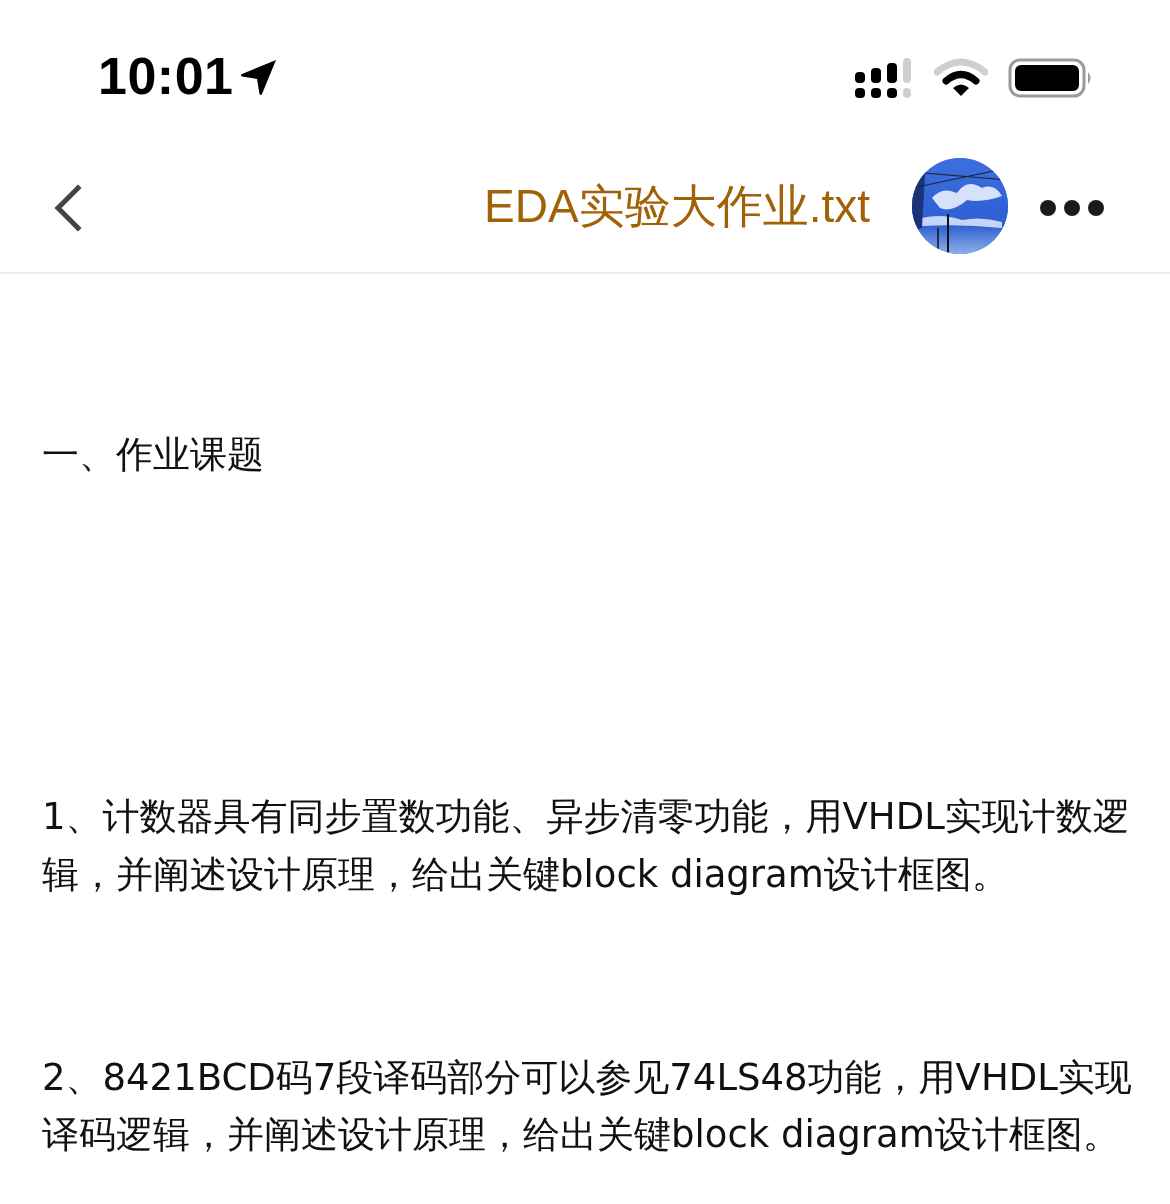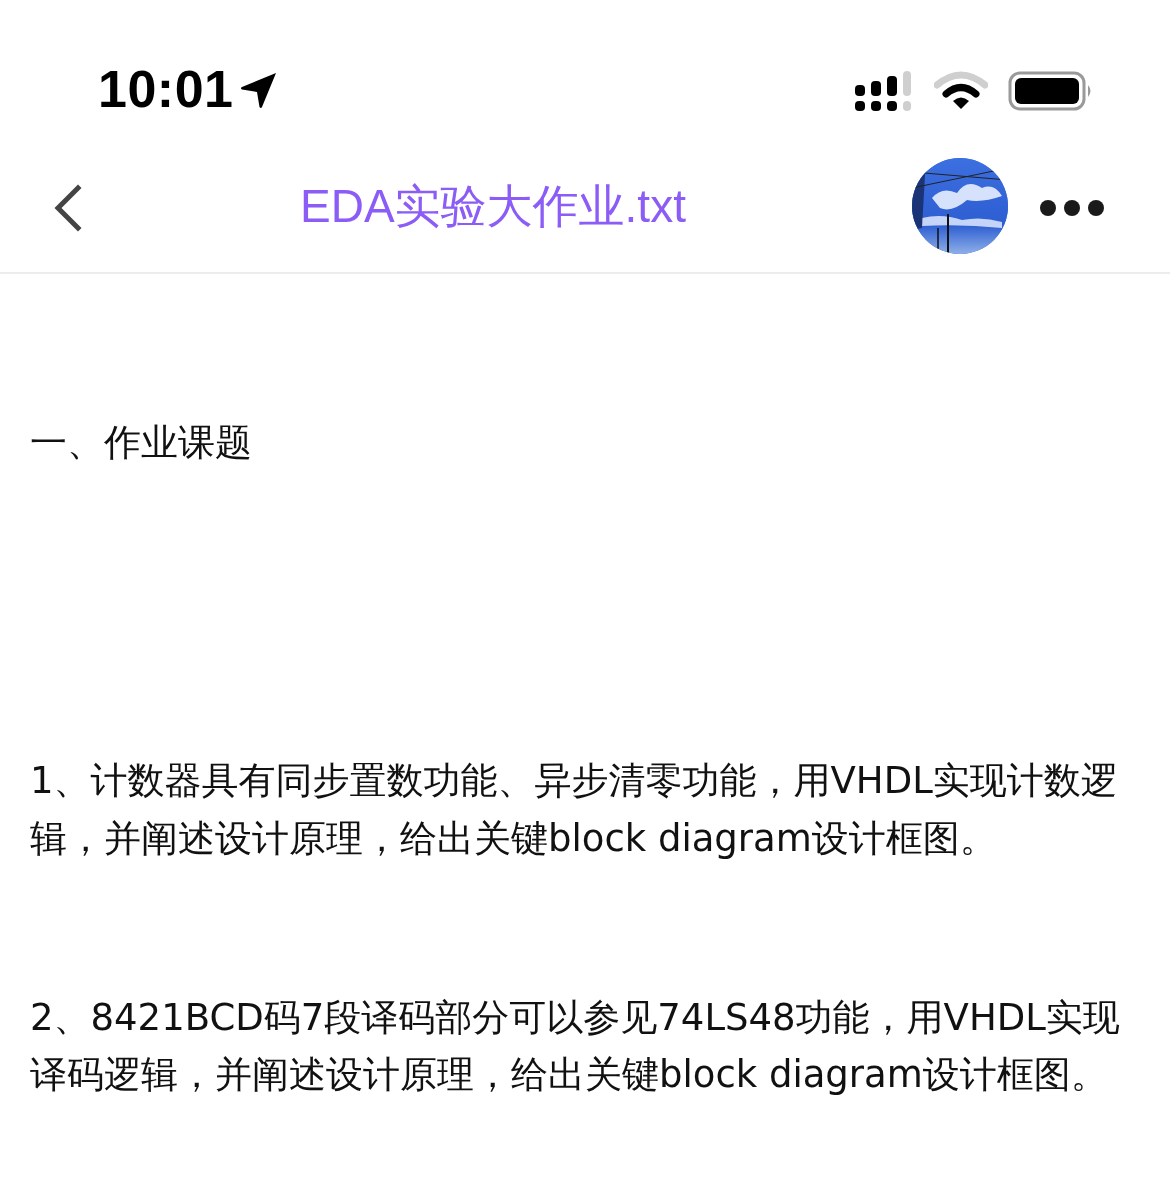--- a/index.html
+++ b/index.html
@@ -6,21 +6,21 @@
     html, body {
       width: 1170px;
       height: 1204px;
       overflow: hidden;
       background: #ffffff;
       color: #000000;
       font-family: "DejaVu Sans", "Liberation Sans", sans-serif;
     }
     .status-bar {
       position: absolute;
-      left: 0; top: 13px;
+      left: 0; top: 0;
       width: 1170px; height: 140px;
     }
     .status-time {
       position: absolute;
       left: 98px; top: 44px;
       font-family: "Liberation Sans", "DejaVu Sans", sans-serif;
       font-size: 52px;
       font-weight: 700;
       letter-spacing: 0.5px;
       line-height: 64px;
@@ -55,26 +55,26 @@
     .back-button {
       position: absolute;
       left: 40px; top: 30px;
       width: 60px; height: 70px;
       cursor: pointer;
     }
     .nav-title {
       position: absolute;
       left: 300px; top: 36px;
       width: 570px;
-      text-align: left;
+      text-align: right;
       font-family: "Liberation Sans", "DejaVu Sans", sans-serif;
       font-size: 46px;
       font-weight: 500;
       line-height: 60px;
-      color: #8b5cf6;
+      color: #a16207;
     }
     .avatar {
       position: absolute;
       left: 912px; top: 18px;
       width: 96px; height: 96px;
       border-radius: 50%;
       overflow: hidden;
       background: radial-gradient(circle at 60% 40%, #cfe0ff 0%, #6f9cf0 25%, #2f62d6 55%, #1a3f9c 100%);
       cursor: pointer;
     }
@@ -90,21 +90,21 @@
       position: absolute;
       left: 26px; top: 296px;
       width: 1130px;
       font-family: "DejaVu Sans", "Liberation Sans", sans-serif;
       font-size: 37px;
       line-height: 57.2px;
       color: #111;
       white-space: pre-wrap;
       word-break: break-all;
     }
-    .doc p { margin: 4px; }
+    .doc p { margin: 16px; }
     .doc .blank { height: 44px; }
   </style>
 </head>
 <body>
 
 <div class="status-bar">
   <div class="status-time">10:01</div>
   <svg class="loc-icon" viewBox="0 0 42 42">
     <path d="M38 4 L4 18 Q2 19 4 20.5 L19 23 L21.5 38 Q23 40 24 38 Z" fill="#000"></path>
   </svg>

